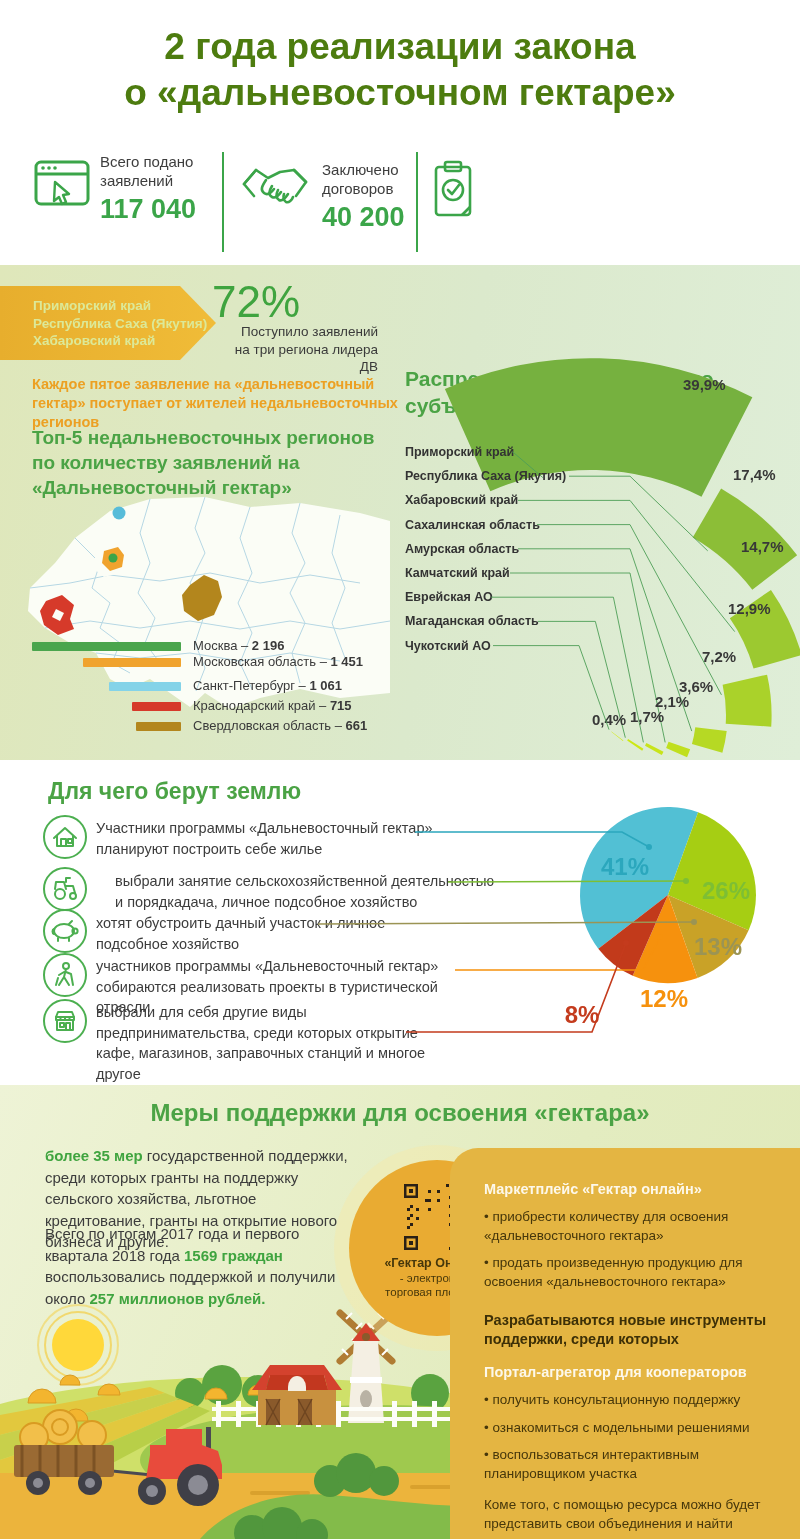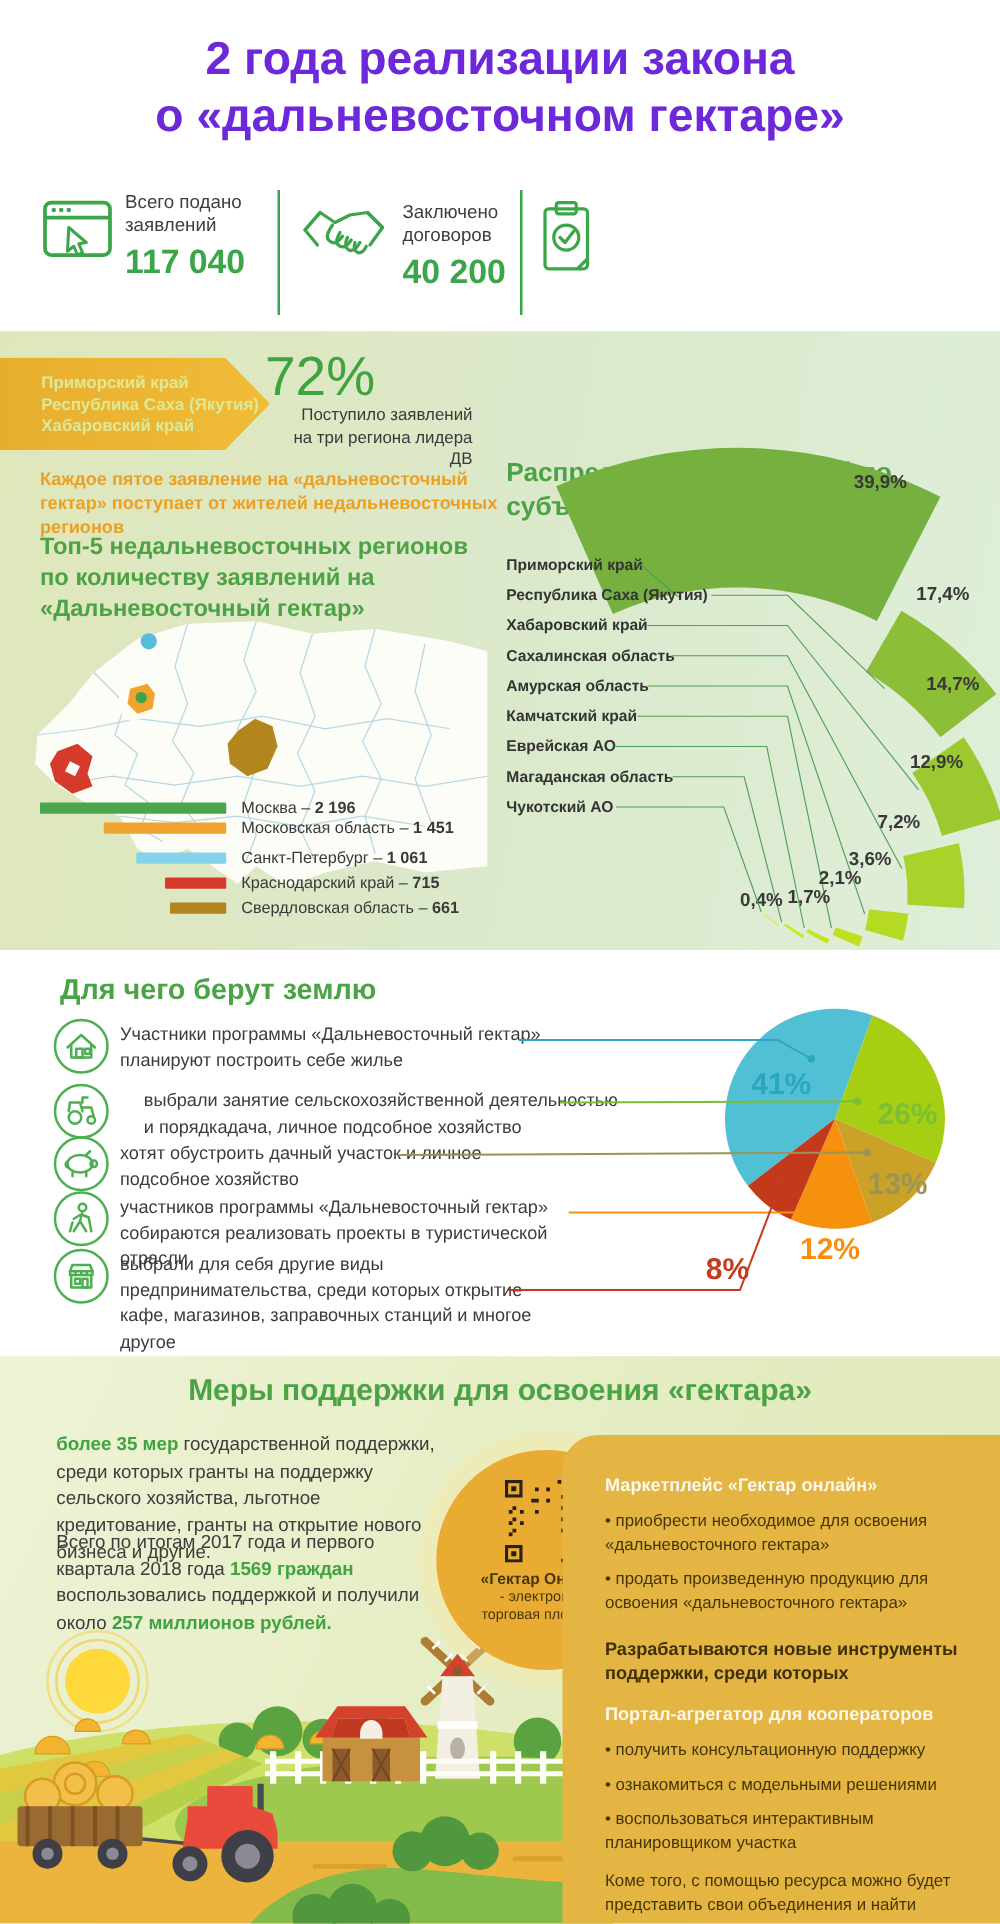--- a/index.html
+++ b/index.html
@@ -2,21 +2,21 @@
 <html><head>
 <meta charset="utf-8">
 <style>
   html,body{margin:0;padding:0;background:#fff;}
   #page{position:relative;width:800px;height:1539px;overflow:hidden;
         font-family:"Liberation Sans",sans-serif;color:#3c3c3c;background:#fff;}
   .abs{position:absolute;}
   
   #sec-top{left:0;top:0;width:800px;height:265px;background:#fff;}
   #main-title{left:0;top:24px;width:800px;text-align:center;font-size:37px;line-height:46px;
-              font-weight:bold;color:#6d28d9;}
+              font-weight:bold;color:#4d7c0f;}
   .stat{top:152px;}
   .stat .lbl{font-size:15px;line-height:19px;color:#3e3e3e;}
   .stat .val{font-size:27px;line-height:30px;color:#3ba549;font-weight:bold;margin-top:4px;}
   .vdiv{top:152px;width:2px;height:100px;background:#3ba549;}
   
   #sec-green{left:0;top:265px;width:800px;height:495px;
              background:linear-gradient(100deg,#dfe7ba 0%,#dbe9cc 55%,#dfeed8 100%);}
   #banner{left:0;top:21px;width:216px;height:74px;
           background:linear-gradient(90deg,#e7ae2d,#f0bc38);
           clip-path:polygon(0 0,180px 0,216px 37px,180px 74px,0 74px);}
@@ -469,21 +469,21 @@
         </svg>
       <div id="qr-caption">
         <div class="b">«Гектар Онлайн»</div>
         <div>- электронная</div>
         <div>торговая площадка</div>
       </div>
     </div>
 
     <div id="gold-panel" class="abs">
       <p class="pw" style="margin-top:2px;">Маркетплейс «Гектар онлайн»</p>
-      <p class="pb">• приобрести необходимое для освоения «дальневосточного гектара»</p>
+      <p class="pb">• приобрести количеству для освоения «дальневосточного гектара»</p>
       <p class="pb">• продать произведенную продукцию  для освоения «дальневосточного гектара»</p>
       <p class="pd">Разрабатываются новые инструменты поддержки, среди которых</p>
       <p class="pw">Портал-агрегатор для кооператоров</p>
       <p class="pb">• получить консультационную поддержку</p>
       <p class="pb">• ознакомиться с модельными решениями</p>
       <p class="pb">• воспользоваться интерактивным планировщиком участка</p>
       <p class="pb" style="margin-top:13px;">Коме того, с помощью ресурса можно будет представить свои объединения и найти инвесторов.</p>
     </div>
   </div>
 </div>

